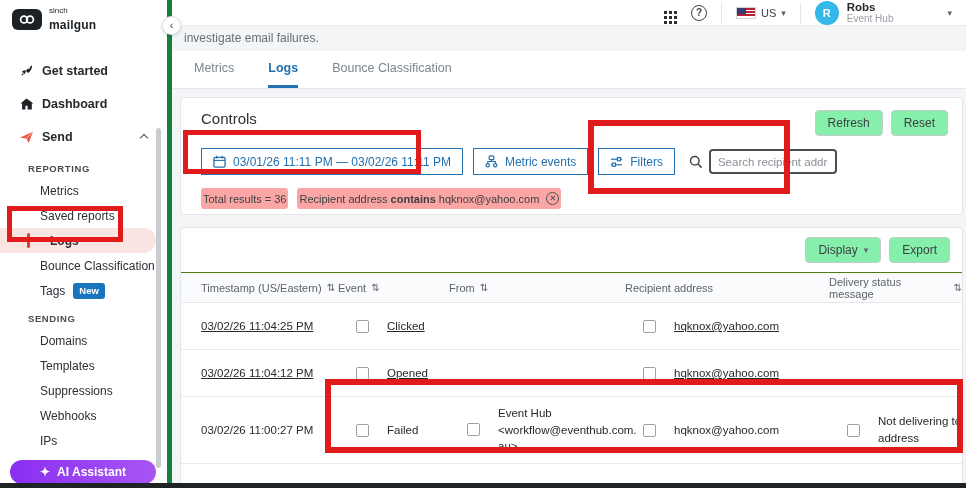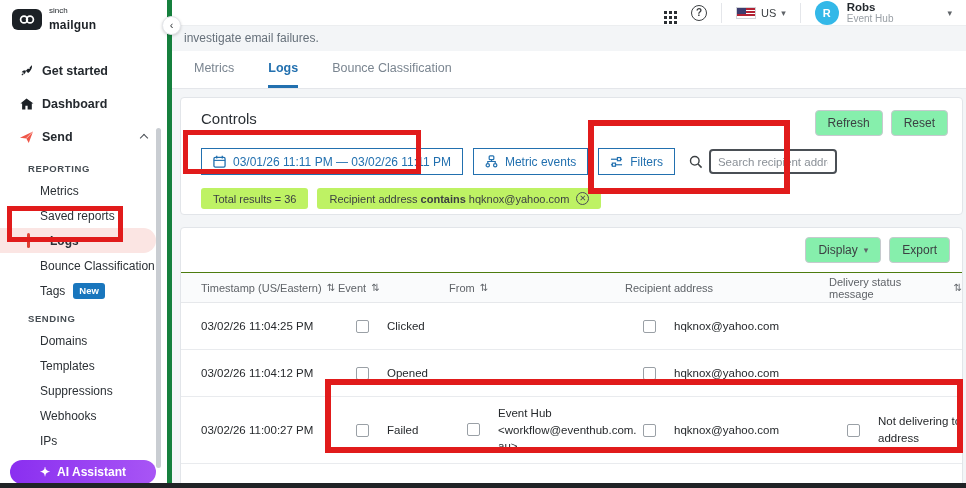--- a/index.html
+++ b/index.html
@@ -55,33 +55,33 @@
   .controls-head { display:flex; align-items:flex-start; justify-content:space-between; }
   .card-title { font-size:15px; color:#2b3035; }
   .btn-group { display:flex; gap:8px; }
   .btn { height:26px; background:#86efac; border:1px solid #c6cace; border-radius:4px; font-size:12px; color:#3c4043; padding:0 12px; display:flex; align-items:center; gap:6px; cursor:pointer; font-family:inherit; }
   .controls-row { display:flex; align-items:center; gap:10px; margin-top:12px; }
   .btn-blue { height:27px; background:#fff; border:1px solid #2270af; border-radius:0; color:#2270af; font-size:12px; display:flex; align-items:center; gap:7px; padding:0 11px; cursor:pointer; font-family:inherit; }
   .search-wrap { display:flex; align-items:center; gap:6px; margin-left:4px; }
   .search-input { width:128px; height:25px; border:2px solid #4a4f55; border-radius:4px; font-size:11.5px; padding:0 7px; color:#24292e; font-family:inherit; outline:none; }
   .search-input::placeholder { color:#8a9097; }
   .chips-row { display:flex; gap:9px; margin-top:13px; }
-  .chip { background:#bef264; border-radius:3px; font-size:11px; color:#3c4043; padding:4px 12px; display:flex; align-items:center; gap:7px; }
+  .chip { background:#fca5a5; border-radius:3px; font-size:11px; color:#3c4043; padding:4px 2px; display:flex; align-items:center; gap:7px; }
   .chip b { font-weight:bold; }
   .chip-close { width:13px; height:13px; border:1.2px solid #4a4f55; border-radius:50%; font-size:8.5px; color:#4a4f55; display:flex; align-items:center; justify-content:center; cursor:pointer; line-height:1; }
 
   .table-card { margin-top:12px; height:275px; padding-top:9px; overflow:hidden; }
   .table-actions { display:flex; justify-content:flex-end; gap:8px; padding:0 12px 9px 0; }
   .t-row { display:grid; grid-template-columns:157px 111px 176px 204px 1fr; align-items:center; }
   .t-head { background:#fafbfc; border-top:1px solid #4d7c0f; border-bottom:1px solid #e6e8eb; height:31px; font-size:11px; color:#5f6368; }
   .th { display:flex; align-items:center; gap:5px; }
   .th:first-child { padding-left:20px; }
   .sort { font-size:10px; color:#5f6368; cursor:pointer; }
   .t-body-row { border-bottom:1px solid #e9ebee; font-size:11.5px; color:#26292c; }
-  .r-std { height:47px; }
+  .r-std { height:47px;text-decoration:underline; }
   .r-tall { height:67px; }
   .cell { display:flex; align-items:center; gap:18px;padding-left:18px; }
   .cell:first-child { padding-left:20px; }
   .cbx { width:13px; height:13px; border:1.5px solid #9aa0a6; border-radius:2px; background:#fff; flex:0 0 auto; cursor:pointer; }
   .from-text { white-space:pre-line; line-height:1.45; }
   .status-text { white-space:pre; overflow:hidden; line-height:1.5; width:118px; }
 
   
   .anno { position:absolute; border:5px solid #e11b1b; z-index:50; pointer-events:none; }
   .bottom-bar { position:absolute; left:0; bottom:0; width:966px; height:5px; background:#202326; z-index:60; }

